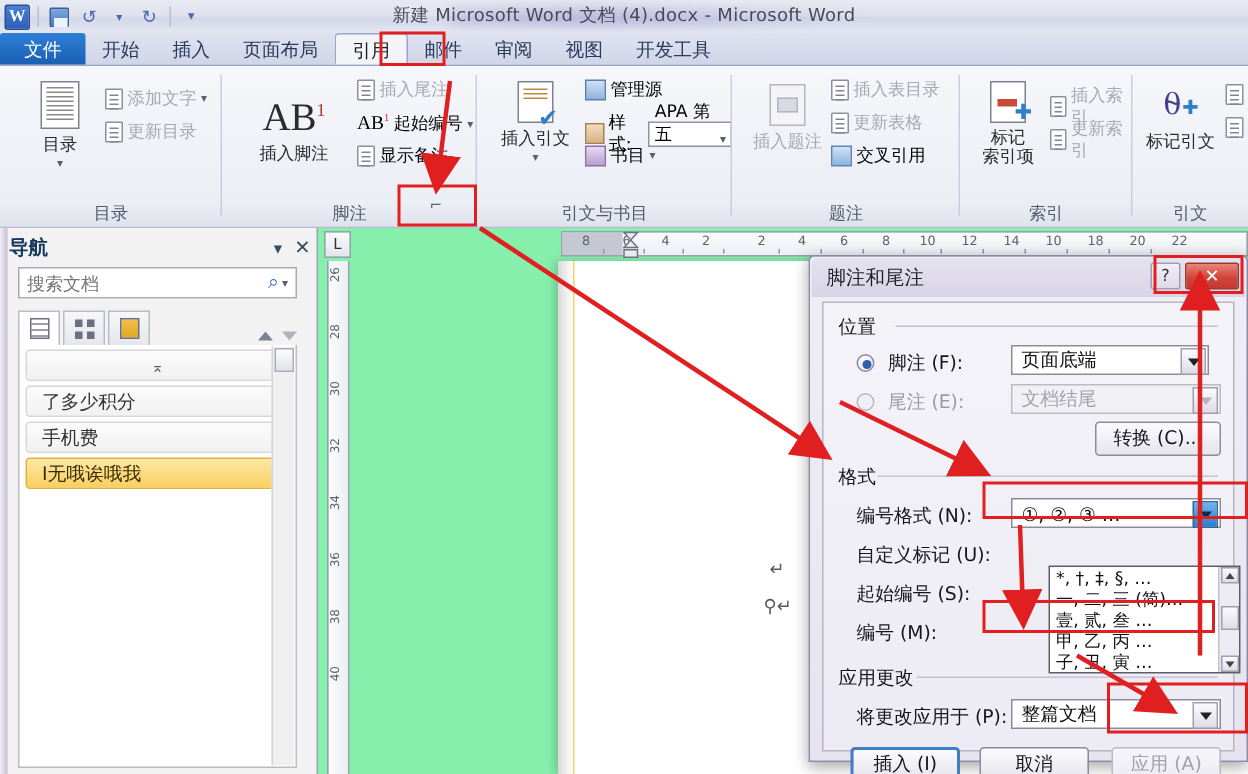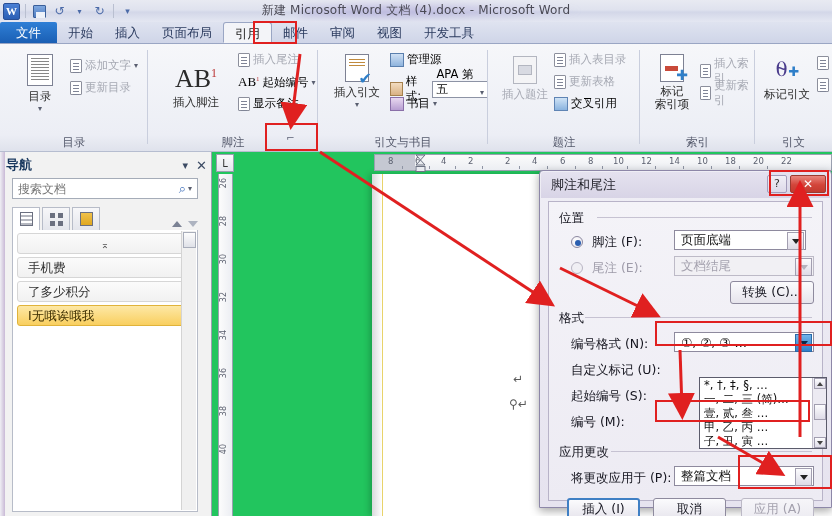--- a/index.html
+++ b/index.html
@@ -87,21 +87,21 @@
   }
   .doc-ico.sm{width:12px;height:14px;}
   .doc-ico.sm:before{box-shadow:0 3px 0 #7f8496,0 6px 0 #7f8496,0 9px 0 #7f8496;}
   .dlg-launcher {
     position:absolute; width:15px; height:14px; border:1px solid transparent;
     font-size:10px; color:#5c6175; text-align:center; line-height:13px;
   }
   .caret { font-size:8px; color:#5a5f70; }
 
   
-  .workarea { position:absolute; left:0; top:152px; width:832px; height:364px; background:#22c55e; }
+  .workarea { position:absolute; left:0; top:152px; width:832px; height:364px; background:#86efac; }
   .navpane {
     position:absolute; left:0; top:0; width:212px; height:364px;
     background:#f2f2f2; border-right:1px solid #9aa0b0;
   }
   .navpane-edge{position:absolute;left:0;top:0;width:5px;height:364px;background:linear-gradient(to right,#efeff4,#c9b9d6);}
   .nav-header{position:absolute;left:6px;top:4px;right:4px;height:18px;display:flex;align-items:center;}
   .nav-title{font-size:13px;color:#17365d;font-weight:bold;}
   .nav-hdr-btns{margin-left:auto;display:flex;gap:8px;align-items:center;}
   .searchbox{
     position:absolute;left:12px;top:26px;width:186px;height:21px;background:#fff;
@@ -419,22 +419,22 @@
         </div>
         <div class="updown">
           <span class="tri-up"></span>
           <span class="tri-dn"></span>
         </div>
       </div>
       <div class="headlist">
         <div class="hitem first">
           <span style="font-size:10px;color:#555">⌅</span>
         </div>
+        <div class="hitem">了多少积分</div>
         <div class="hitem">手机费</div>
-        <div class="hitem">了多少积分</div>
         <div class="hitem sel">I无哦诶哦我</div>
         <div class="hscroll">
           <div class="thumb"></div>
         </div>
       </div>
     </div>
 
     <div class="ruler-corner">L</div>
 
     <div class="vruler">

